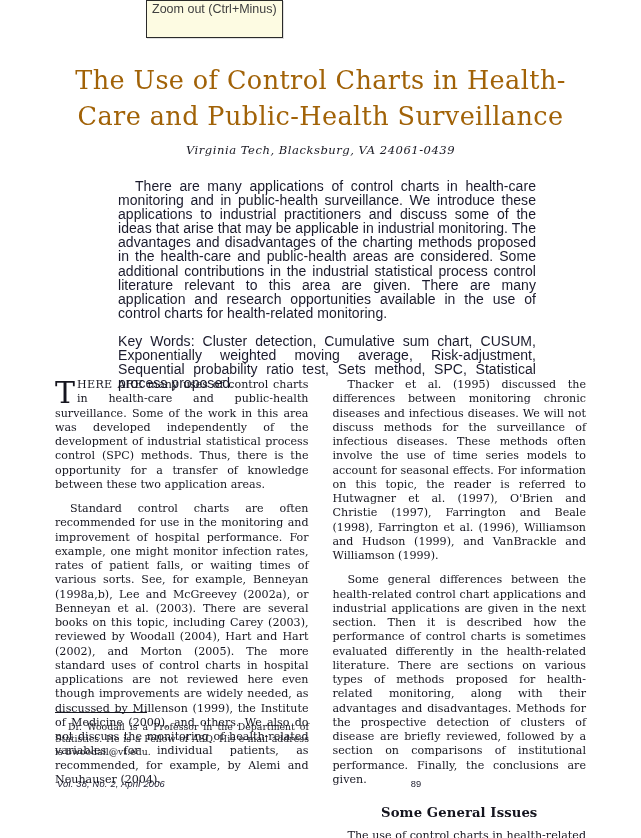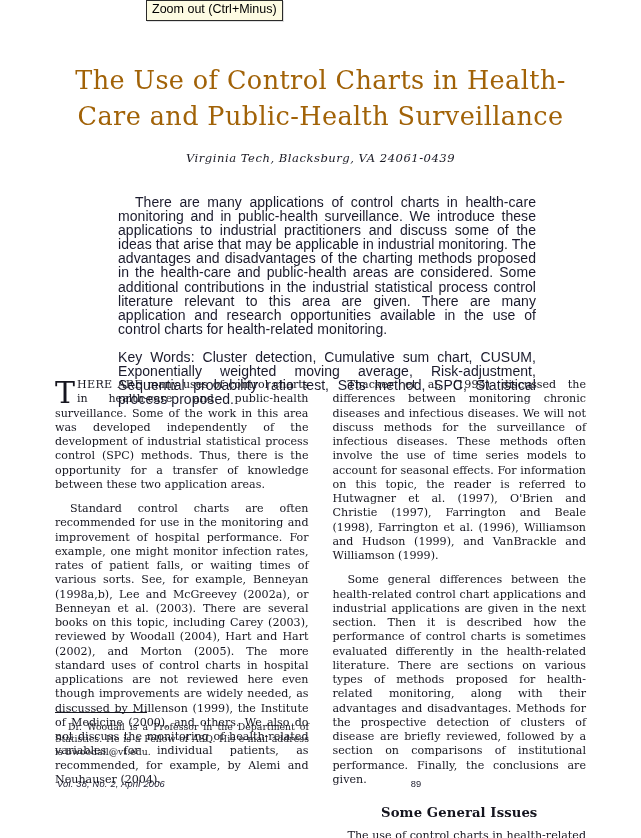--- a/index.html
+++ b/index.html
@@ -14,25 +14,25 @@
     position: relative;
   }
 
   
   #tooltip {
     position: absolute;
     left: 146px;
     top: 0px;
     background: #fdfbe2;
     border: 1px solid #2a2a2a;
-    padding: 1px 5px 3px 5px;
+    padding: 1px 5px 20px 5px;
     font-family: "Liberation Sans", sans-serif;
     font-size: 12.5px;
     line-height: 15px;
-    color: #000000;
+    color: #404040;
     white-space: nowrap;
     z-index: 50;
     box-shadow: 1px 1px 0 rgba(0,0,0,0.12);
   }
 
   
   #page {
     position: absolute;
     left: 0; top: 0;
     width: 641px;
@@ -57,21 +57,21 @@
     margin: 0;
     padding: 22px 0 0 0;
     text-align: center;
     font-family: "DejaVu Serif", serif;
     font-size: 12.4px;
     letter-spacing: 1.1px;
     color: #181822;
   }
 
   #affiliation {
-    margin: 8px;
+    margin: 0;
     padding: 9px 0 0 0;
     text-align: center;
     font-family: "DejaVu Serif", serif;
     font-style: italic;
     font-size: 11.6px;
     letter-spacing: 0.5px;
     color: #181822;
   }
 
   

